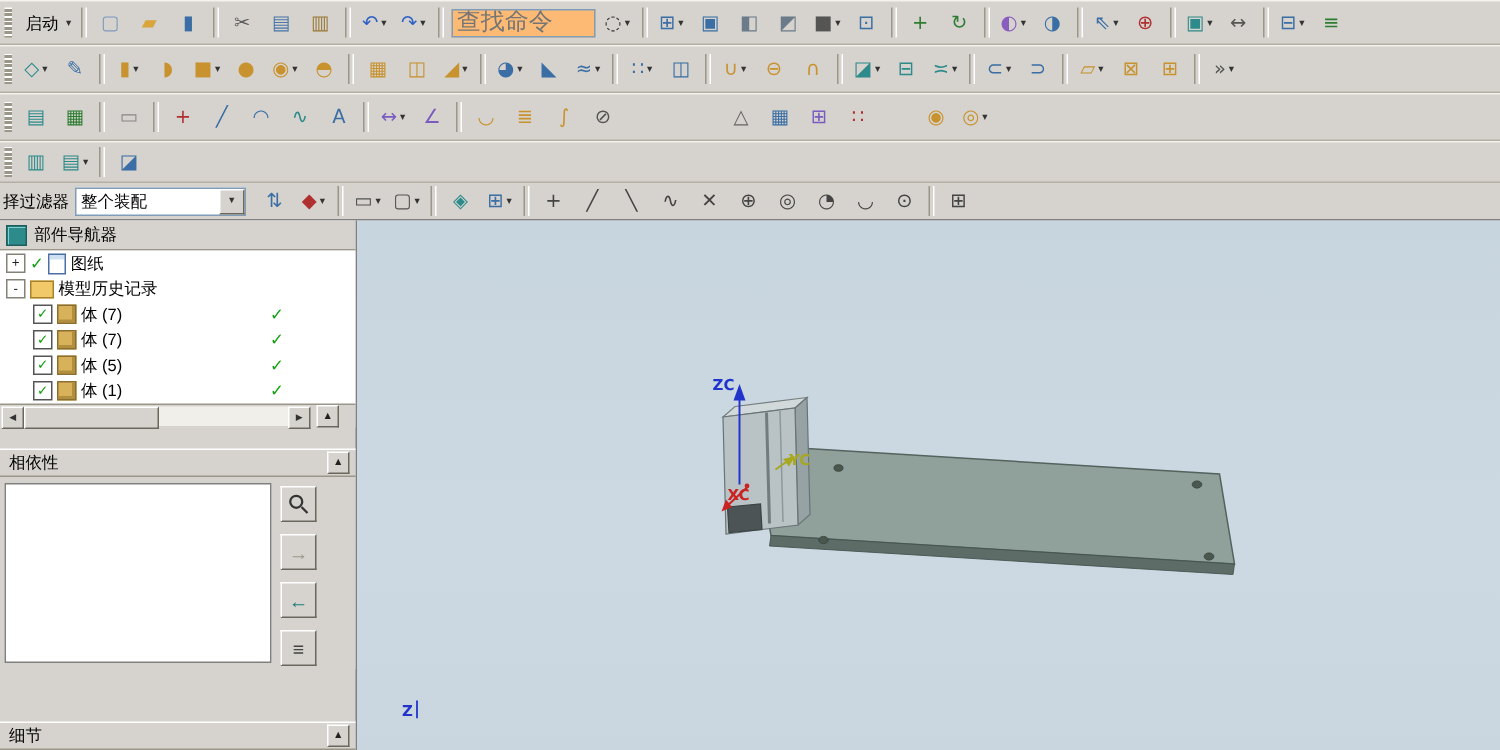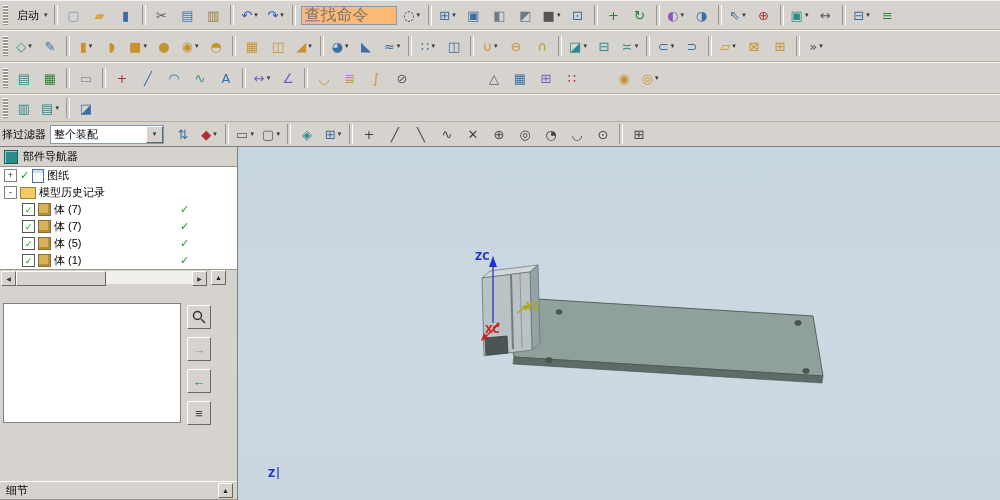--- a/index.html
+++ b/index.html
@@ -537,20 +537,24 @@
           <span class="track">
             <span class="thumb"></span>
           </span>
           <span class="sbtn">▶</span>
         </span>
         <span class="collapse-btn">▲</span>
       </div>
 
       <div class="panel-gap"></div>
 
+      <div class="sec-header">
+        <span>相依性</span>
+        <span class="collapse-btn">▲</span>
+      </div>
 
       <div class="dep-body">
         <div class="dep-list"></div>
         <div class="dep-btns">
           <span class="dep-btn">
             <svg width="14" height="14" viewBox="0 0 14 14">
               <circle cx="5.5" cy="5.5" r="4" fill="none" stroke="#333" stroke-width="1.5"></circle>
               <line x1="9" y1="9" x2="13" y2="13" stroke="#333" stroke-width="1.5"></line>
             </svg>
           </span>

